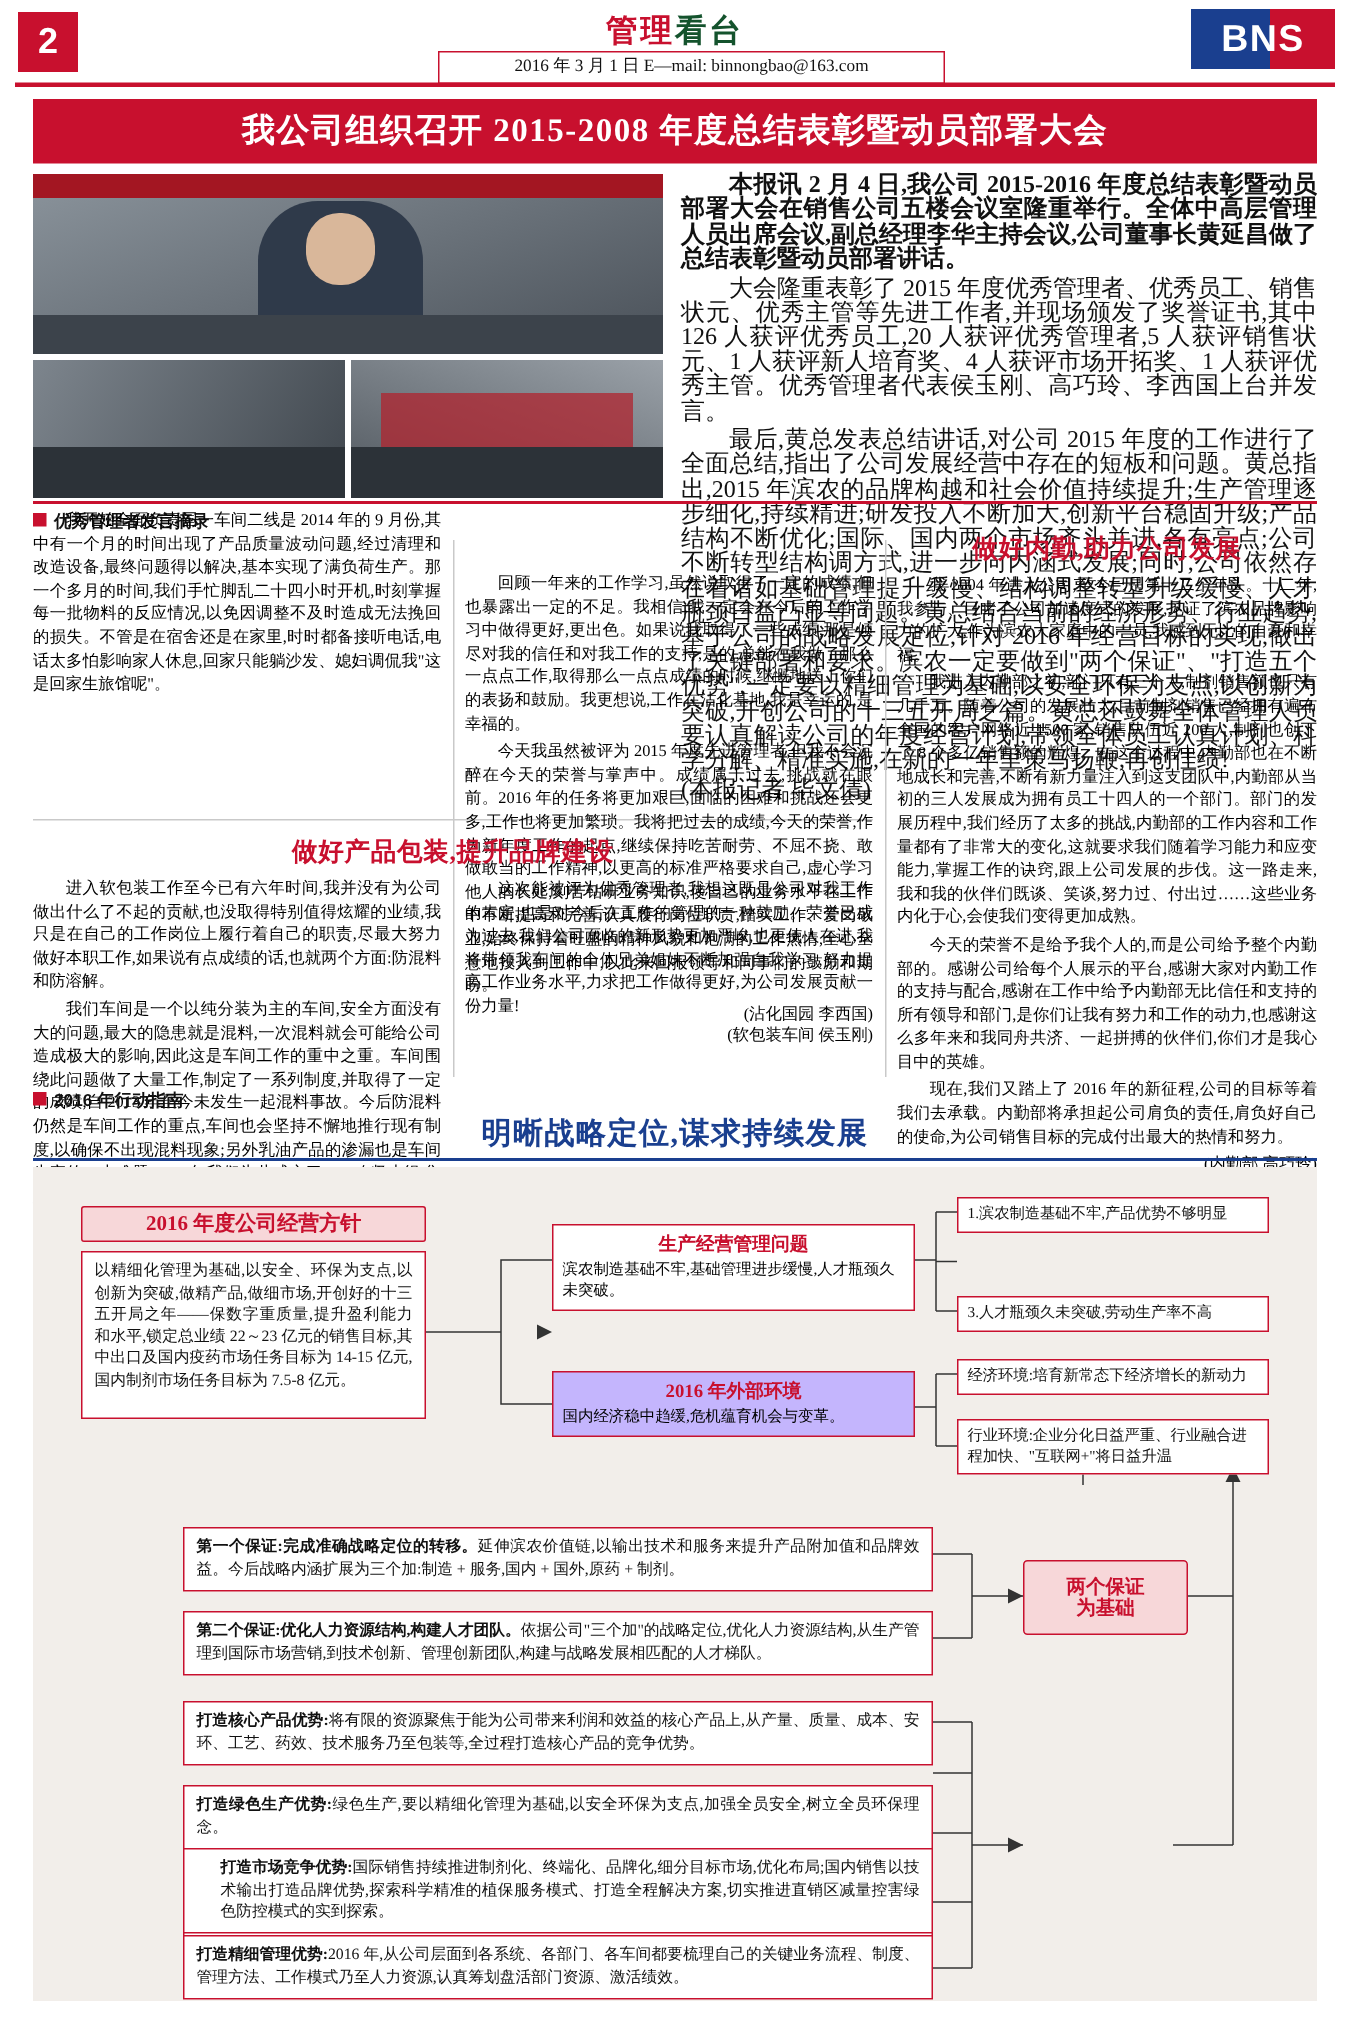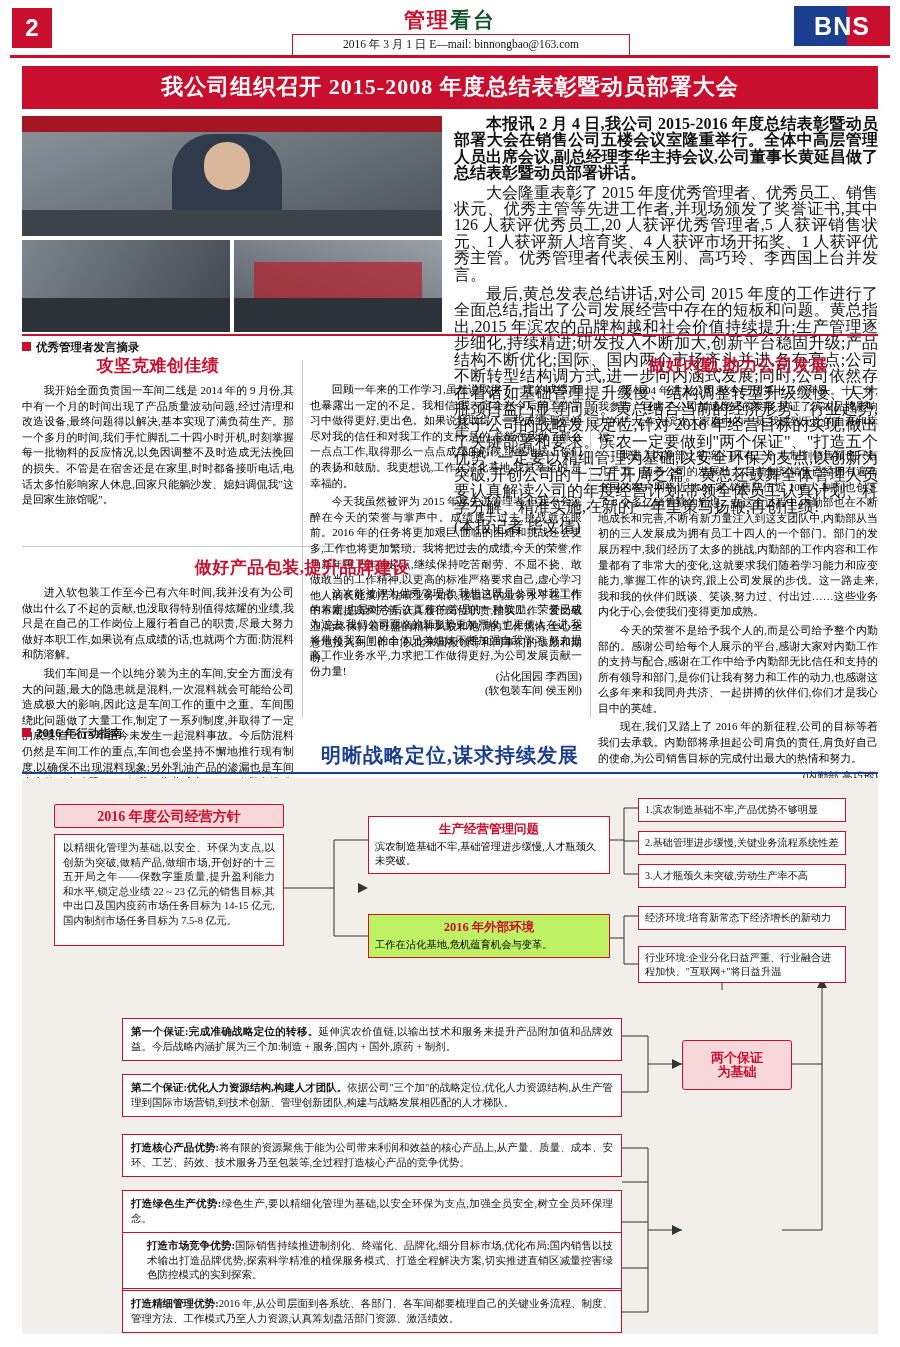--- a/index.html
+++ b/index.html
@@ -169,21 +169,20 @@
   </div>
   <div class="lead-rule"></div>
 
   <div class="mid">
     <div class="sec-tag">优秀管理者发言摘录</div>
     <div class="vline vline1"></div>
     <div class="vline vline2"></div>
     <div class="hline-mid"></div>
 
     <div class="col colA" style="top:0;">
-      <div class="art-title">攻坚克难创佳绩</div>
       <div class="art-body">
         <p>我开始全面负责国一车间二线是 2014 年的 9 月份,其中有一个月的时间出现了产品质量波动问题,经过清理和改造设备,最终问题得以解决,基本实现了满负荷生产。那一个多月的时间,我们手忙脚乱二十四小时开机,时刻掌握每一批物料的反应情况,以免因调整不及时造成无法挽回的损失。不管是在宿舍还是在家里,时时都备接听电话,电话太多怕影响家人休息,回家只能躺沙发、媳妇调侃我"这是回家生旅馆呢"。</p>
       </div>
     </div>
 
     <div class="col colB" style="top:0;">
       <div class="art-body" style="margin-top:42px;">
         <p>回顾一年来的工作学习,虽然说取得了一定的成绩,但也暴露出一定的不足。我相信,我一定会在今后的工作学习中做得更好,更出色。如果说我取得了一些成绩,那是倾尽对我的信任和对我工作的支持,是的,总能在我做了那么一点点工作,取得那么一点点成绩的时候,继慨地送上你们的表扬和鼓励。我更想说,工作在沾化基地,我是幸运的,是幸福的。</p>
         <p>今天我虽然被评为 2015 年度先进管理者,但我不会沉醉在今天的荣誉与掌声中。成绩属于过去,挑战就在眼前。2016 年的任务将更加艰巨,面临的困难和挑战还会更多,工作也将更加繁琐。我将把过去的成绩,今天的荣誉,作为新年度工作的起点,继续保持吃苦耐劳、不屈不挠、敢做敢当的工作精神,以更高的标准严格要求自己,虚心学习他人的长处,刻苦钻研业务知识,使自己的业务水平在工作中不断提高和完善,认真履行岗位职责,踏实工作、爱岗敬业,始终保持着旺盛的精神风貌和饱满的工作热情,全心全意地投入到工作中,以此来回报领导和同事们的鼓励和期盼。</p>
         <div class="sign">(沾化国园  李西国)</div>
@@ -266,26 +265,25 @@
     </svg>
 
     <div class="dbox title-pill" style="left:32px;top:26px;width:230px;height:24px;line-height:24px;">2016 年度公司经营方针</div>
     <div class="dbox plain" style="left:32px;top:56px;width:230px;height:112px;">以精细化管理为基础,以安全、环保为支点,以创新为突破,做精产品,做细市场,开创好的十三五开局之年——保数字重质量,提升盈利能力和水平,锁定总业绩 22～23 亿元的销售目标,其中出口及国内疫药市场任务目标为 14-15 亿元,国内制剂市场任务目标为 7.5-8 亿元。</div>
 
     <div class="dbox" style="left:346px;top:38px;width:242px;background:#fff;border:1px solid #c8102e;padding:5px 6px;text-align:center;">
       <div style="color:#c8102e;font-weight:bold;font-size:12.5px;margin-bottom:3px;">生产经营管理问题</div>
       <div style="font-size:10.3px;line-height:14px;text-align:left;">滨农制造基础不牢,基础管理进步缓慢,人才瓶颈久未突破。</div>
     </div>
     <div class="dbox nobox" style="left:616px;top:20px;width:208px;">1.滨农制造基础不牢,产品优势不够明显</div>
-    <div class="dbox nobox" style="left:616px;top:53px;width:208px;">2.基础管理进步缓慢,关键业务流程系统性差</div>
     <div class="dbox nobox" style="left:616px;top:86px;width:208px;">3.人才瓶颈久未突破,劳动生产率不高</div>
 
-    <div class="dbox" style="left:346px;top:136px;width:242px;background:#bef264;border:1px solid #c8102e;padding:5px 6px;text-align:center;">
+    <div class="dbox" style="left:346px;top:136px;width:242px;background:#c4b5fd;border:1px solid #c8102e;padding:5px 6px;text-align:center;">
       <div style="color:#c8102e;font-weight:bold;font-size:12.5px;margin-bottom:3px;">2016 年外部环境</div>
-      <div style="font-size:10.3px;line-height:14px;text-align:left;">工作在沾化基地,危机蕴育机会与变革。</div>
+      <div style="font-size:10.3px;line-height:14px;text-align:left;">国内经济稳中趋缓,危机蕴育机会与变革。</div>
     </div>
     <div class="dbox nobox" style="left:616px;top:128px;width:208px;">经济环境:培育新常态下经济增长的新动力</div>
     <div class="dbox nobox" style="left:616px;top:168px;width:208px;">行业环境:企业分化日益严重、行业融合进程加快、"互联网+"将日益升温</div>
 
     <div class="dbox plain" style="left:100px;top:240px;width:500px;">
       <span class="lead-in">第一个保证:完成准确战略定位的转移。</span><span>延伸滨农价值链,以输出技术和服务来提升产品附加值和品牌效益。今后战略内涵扩展为三个加:制造 + 服务,国内 + 国外,原药 + 制剂。</span>
     </div>
     <div class="dbox plain" style="left:100px;top:296px;width:500px;">
       <span class="lead-in">第二个保证:优化人力资源结构,构建人才团队。</span><span>依据公司"三个加"的战略定位,优化人力资源结构,从生产管理到国际市场营销,到技术创新、管理创新团队,构建与战略发展相匹配的人才梯队。</span>
     </div>

